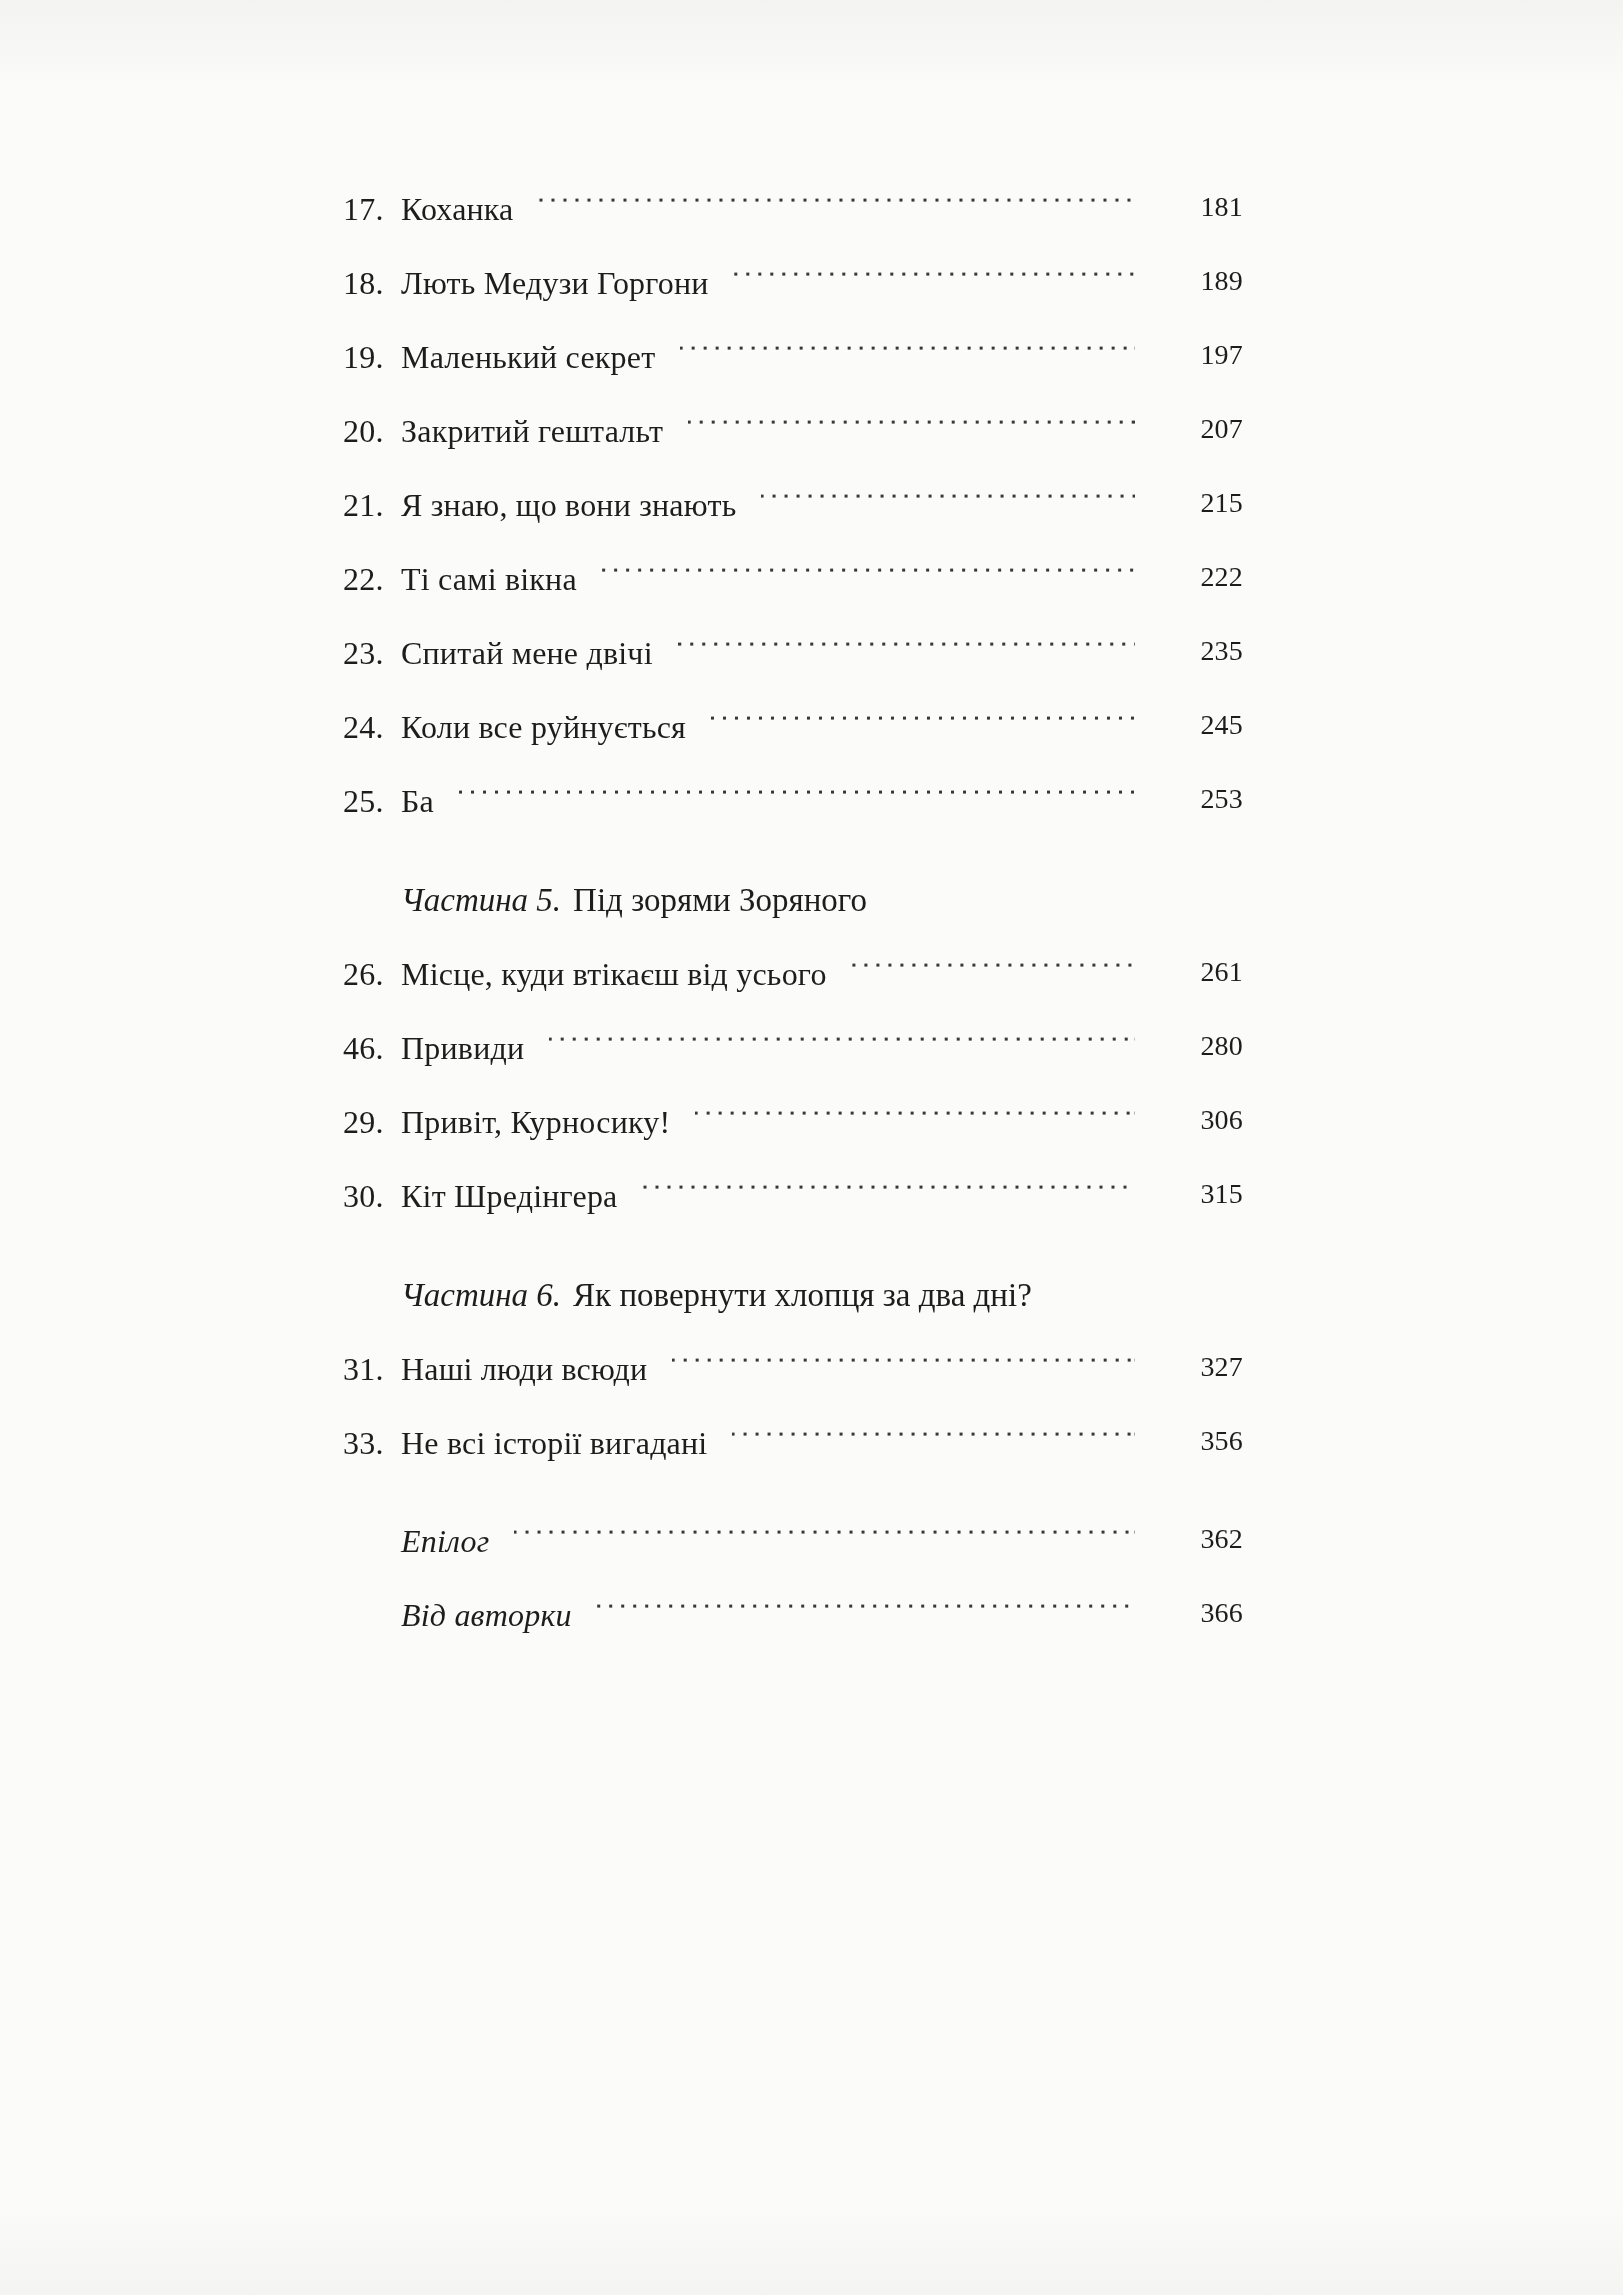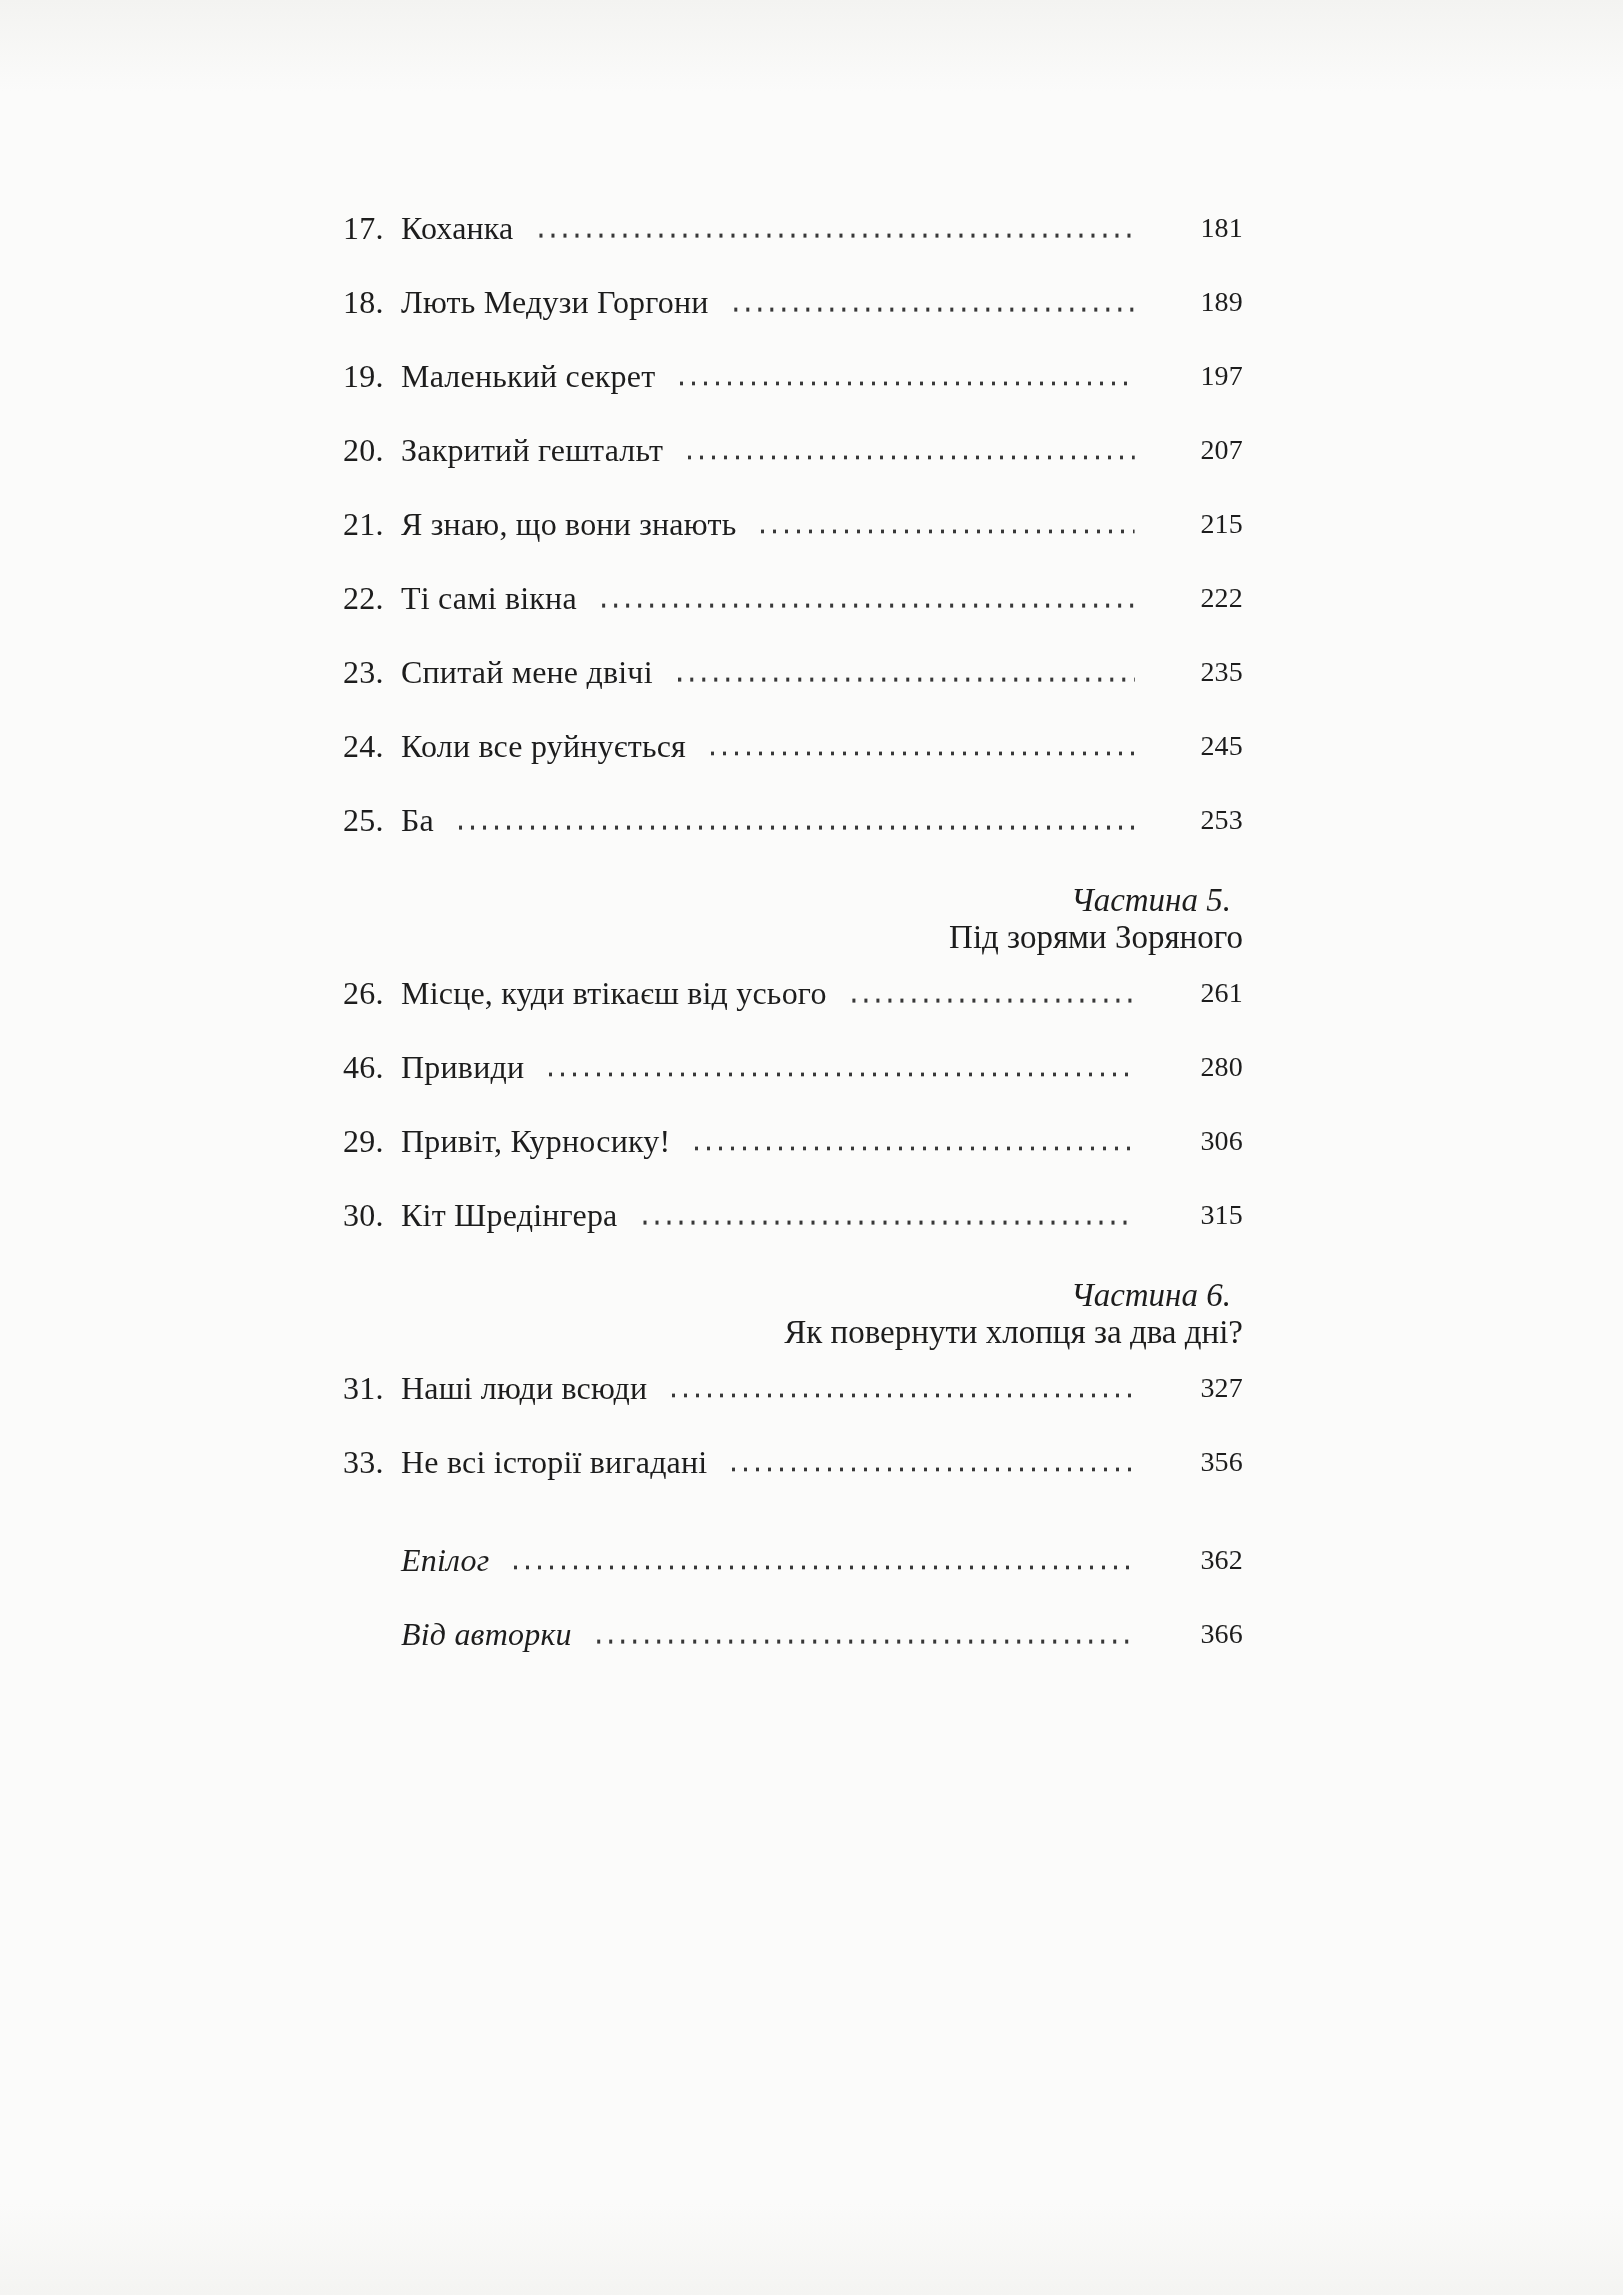--- a/index.html
+++ b/index.html
@@ -17,21 +17,20 @@
   .page {
     position: relative;
     width: 1624px;
     height: 2295px;
     background: linear-gradient(180deg, #f3f3f1 0%, #fbfbfa 4%, #fbfbfa 96%, #f4f4f2 100%);
     box-sizing: border-box;
     padding: 191px 381px 0 343px;
   }
   .toc-row {
     display: flex;
-    align-items: center;
     height: 74px;
     font-size: 32px;
     letter-spacing: 0.2px;
   }
   .toc-row .num {
     width: 58px;
     flex-shrink: 0;
   }
   .toc-row .title {
     white-space: nowrap;
@@ -46,25 +45,24 @@
     min-width: 34px;
   }
   .pagenum {
     width: 61px;
     flex-shrink: 0;
     text-align: right;
     font-size: 28px;
   }
   .part-row {
     display: flex;
-    align-items: flex-end;
+    align-items: flex-start;
     height: 74px;
     padding-left: 58px;
     font-size: 33px;
-    flex-direction: column;
   }
   .part-row .part-label {
     font-style: italic;
     margin-right: 12px;
   }
   .part-row .part-title {
     font-weight: normal;
   }
   .back-row .title {
     font-style: italic;

